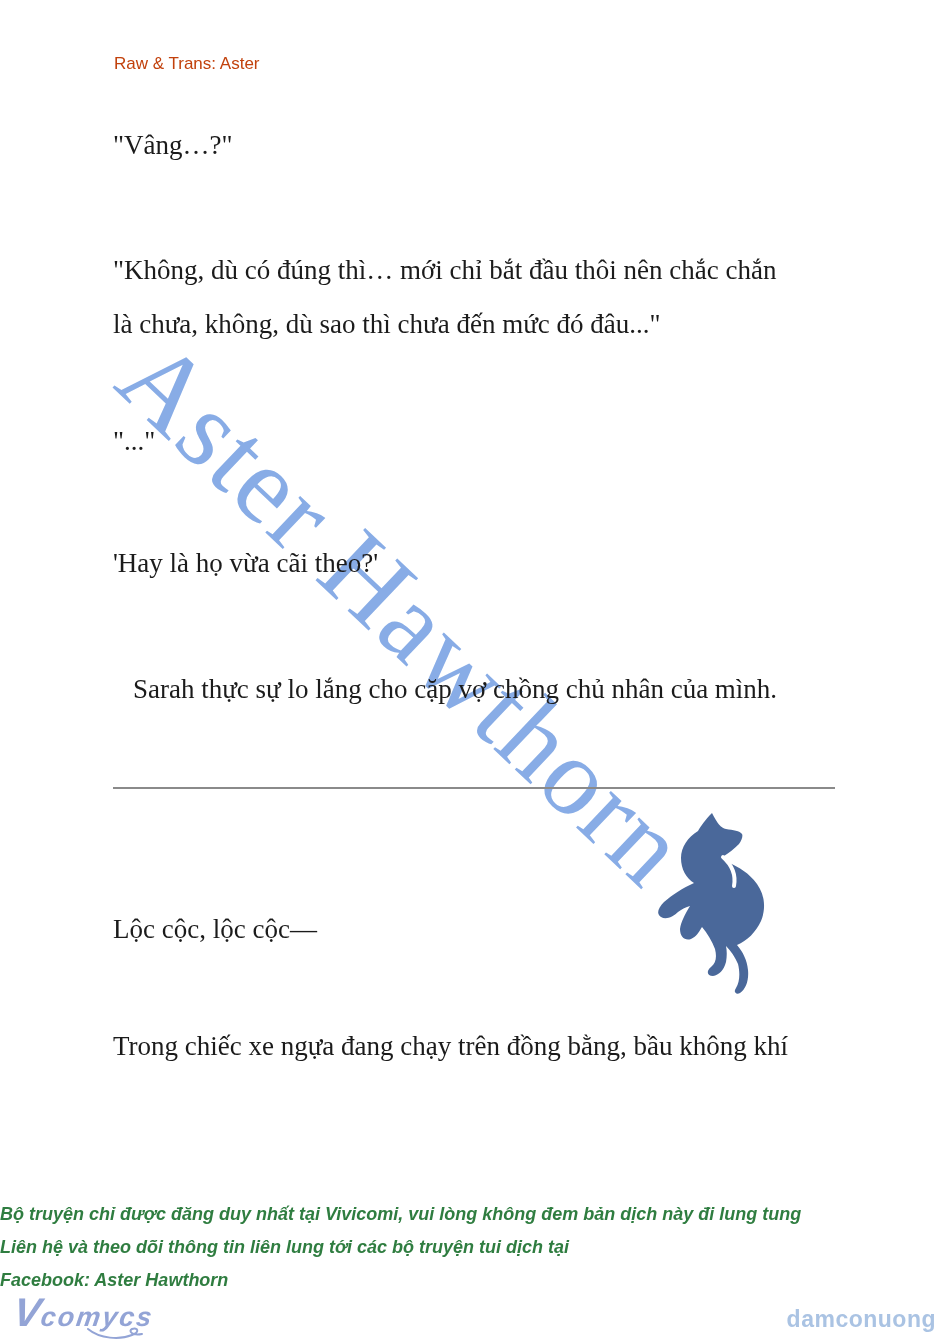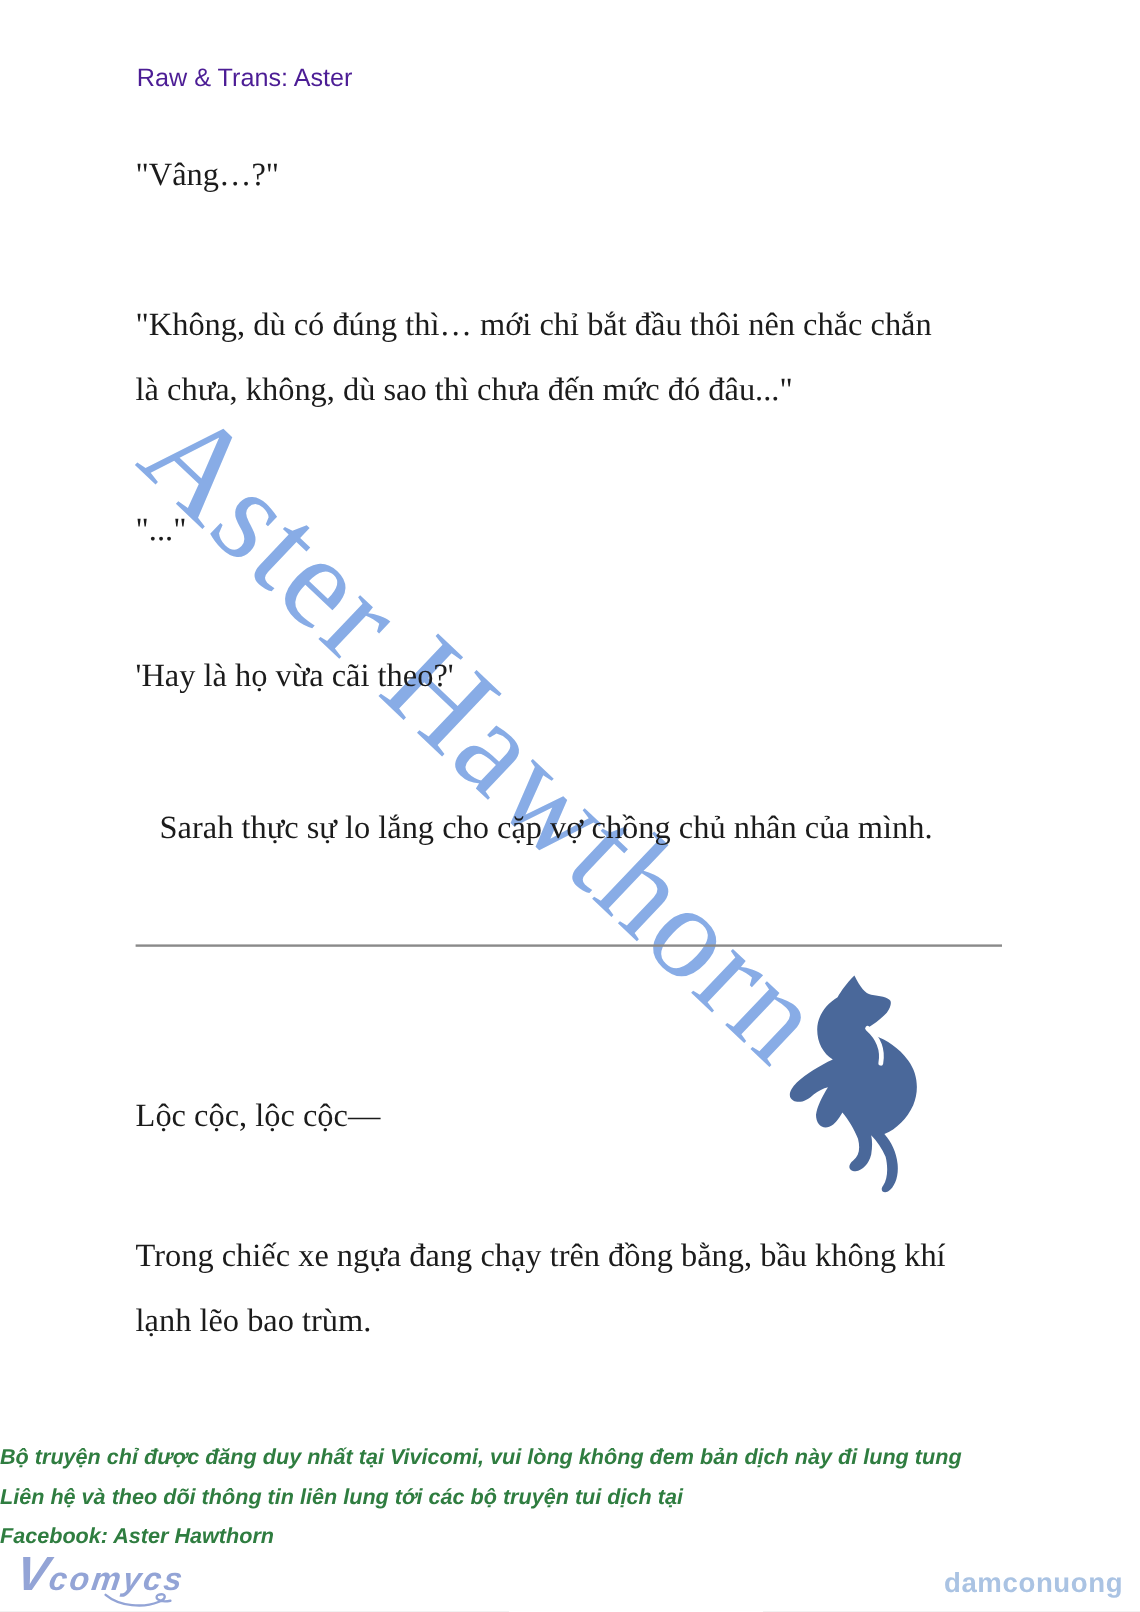--- a/index.html
+++ b/index.html
@@ -18,21 +18,21 @@
     width:950px;height:1343px;
     margin:0 auto;
     background:var(--page-bg);
     overflow:hidden;
     font-family:"Liberation Serif", serif;
     color:var(--text);
   }
   .hdr{
     position:absolute;left:114px;top:54px;
     font-family:"Liberation Sans", sans-serif;
-    font-size:21px;color:#4c1d95;
+    font-size:17px;color:#c2410c;
   }
   .para{
     position:absolute;left:113px;
     font-size:27px;line-height:54px;
     white-space:pre;
     z-index:3;
   }
   .watermark{
     position:absolute;left:175px;top:320px;
     font-family:"Liberation Serif", serif;
@@ -144,21 +144,20 @@
       C74 43 79 39 84 34
       C87 30 88 26 87 24
       C85 21 78 20 71 19
       C66 18 62 13 57 3 Z"></path>
     <path fill="none" stroke="#ffffff" stroke-width="4" stroke-linecap="round" d="M68 47 C77 55 81 65 79 76"></path>
   </svg>
 
   <div class="para" style="top:902px;">Lộc cộc, lộc cộc—</div>
 
   <div class="para" style="top:1019px;">Trong chiếc xe ngựa đang chạy trên đồng bằng, bầu không khí</div>
-  <div class="para" style="top:1073px;">lạnh lẽo bao trùm.</div>
 
   <div class="footer">
     <div>Bộ truyện chỉ được đăng duy nhất tại Vivicomi, vui lòng không đem bản dịch này đi lung tung</div>
     <div>Liên hệ và theo dõi thông tin liên lung tới các bộ truyện tui dịch tại</div>
     <div>Facebook: Aster Hawthorn</div>
   </div>
 
   <div class="logo-vcomycs">
     <span class="v">V</span><span class="rest">comycs</span>
   </div>

